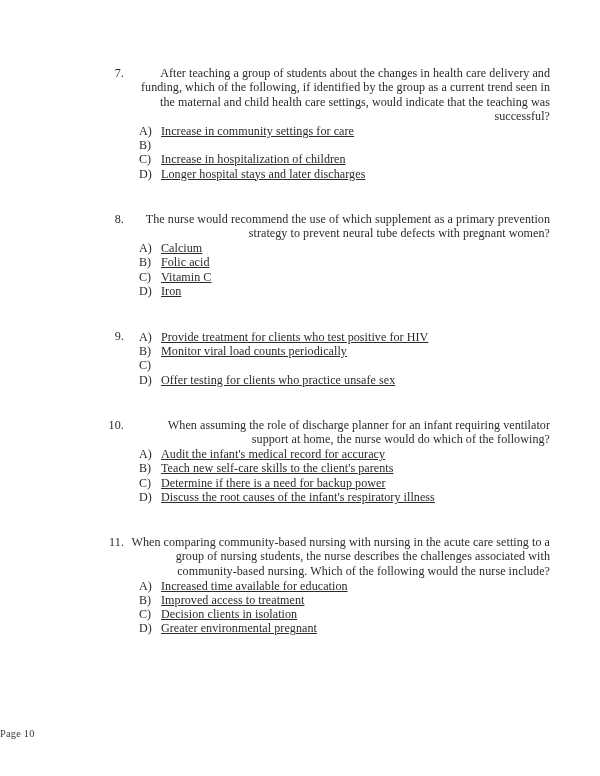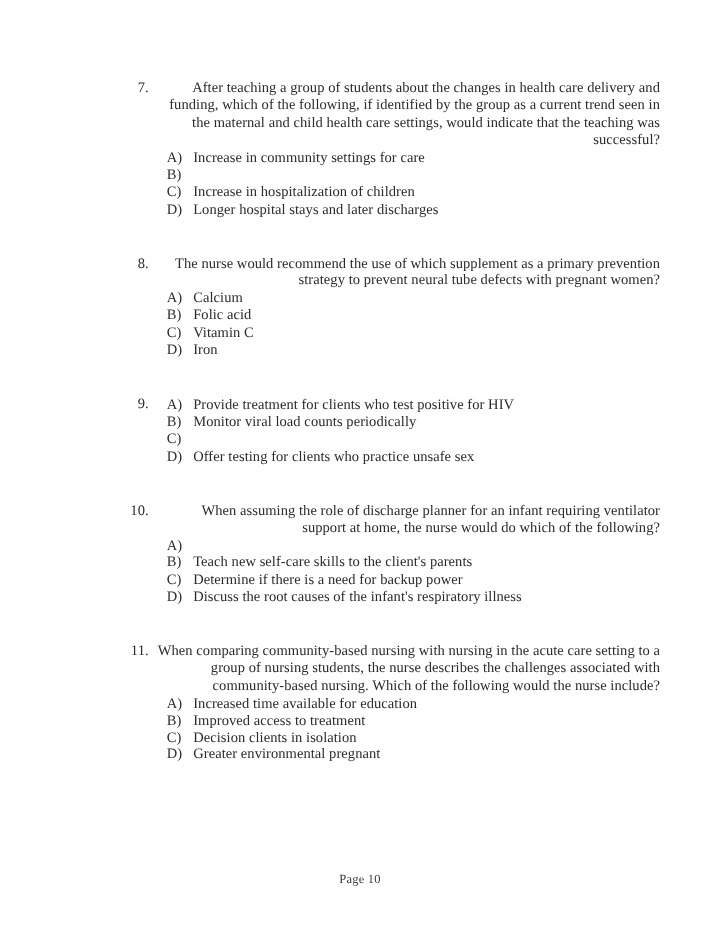--- a/index.html
+++ b/index.html
@@ -74,28 +74,29 @@
   }
 
   .opt-letter {
     width: 16px;
     min-width: 16px;
     padding-left: 9px;
   }
 
   .opt-text {
     padding-left: 6px;
+    text-decoration: underline;
   }
 
   #page-footer {
     position: absolute;
     left: 0;
     top: 727px;
     width: 600px;
-    text-align: center;
+    text-align: left;
     font-size: 10.4px;
     line-height: 13px;
     color: #3a3a3a;
     letter-spacing: 0.2px;
   }
 </style>
 </head>
 <body>
 
 <div id="page">
@@ -169,20 +170,21 @@
           </div>
         </div>
       </div>
       <div class="question-block">
         <div class="q-number">10.</div>
         <div class="q-body">
           <div class="q-stem">When assuming the role of discharge planner for an infant requiring ventilator support at home, the nurse would do which of the following?</div>
           <div class="options">
             <div class="option-row">
               <span class="opt-letter">A)</span>
+              <span class="opt-text">Audit the infant's medical record for accuracy</span>
             </div>
             <div class="option-row">
               <span class="opt-letter">B)</span>
               <span class="opt-text">Teach new self-care skills to the client's parents</span>
             </div>
             <div class="option-row">
               <span class="opt-letter">C)</span>
               <span class="opt-text">Determine if there is a need for backup power</span>
             </div>
             <div class="option-row">

